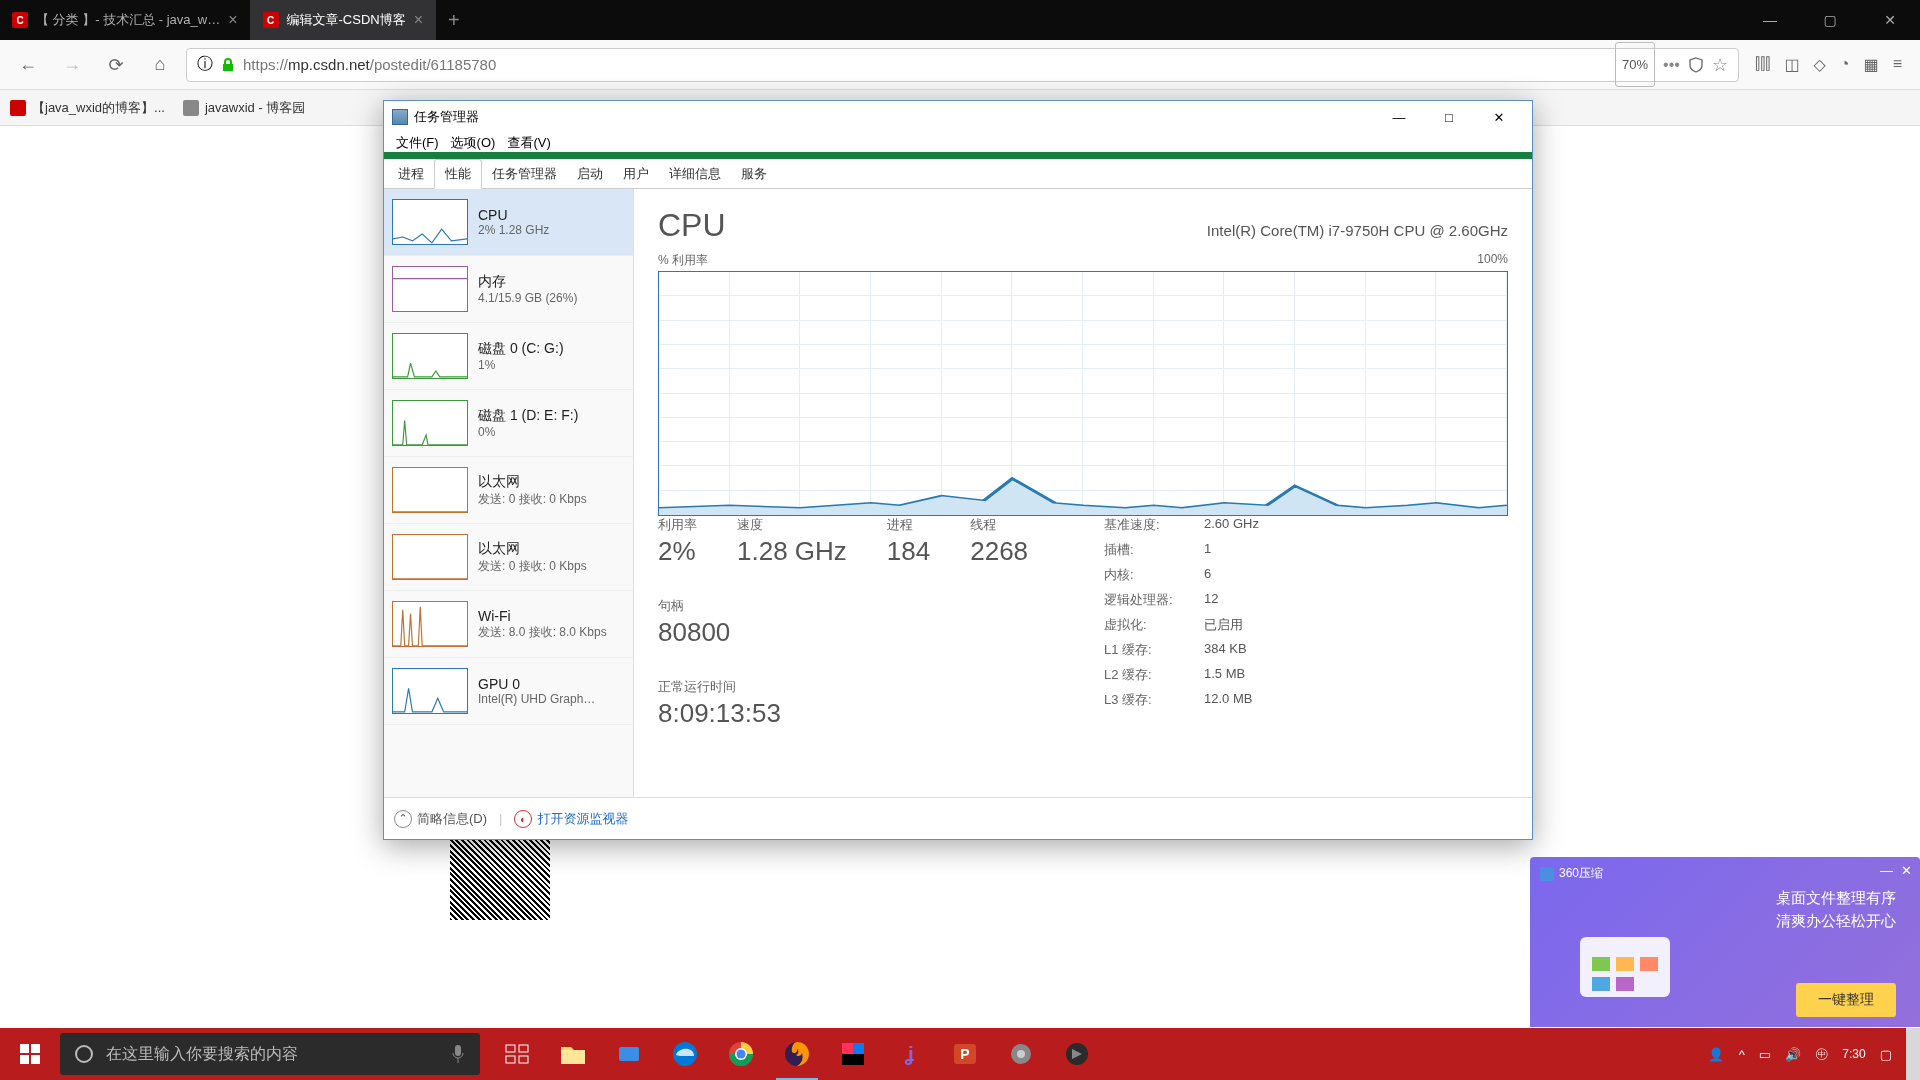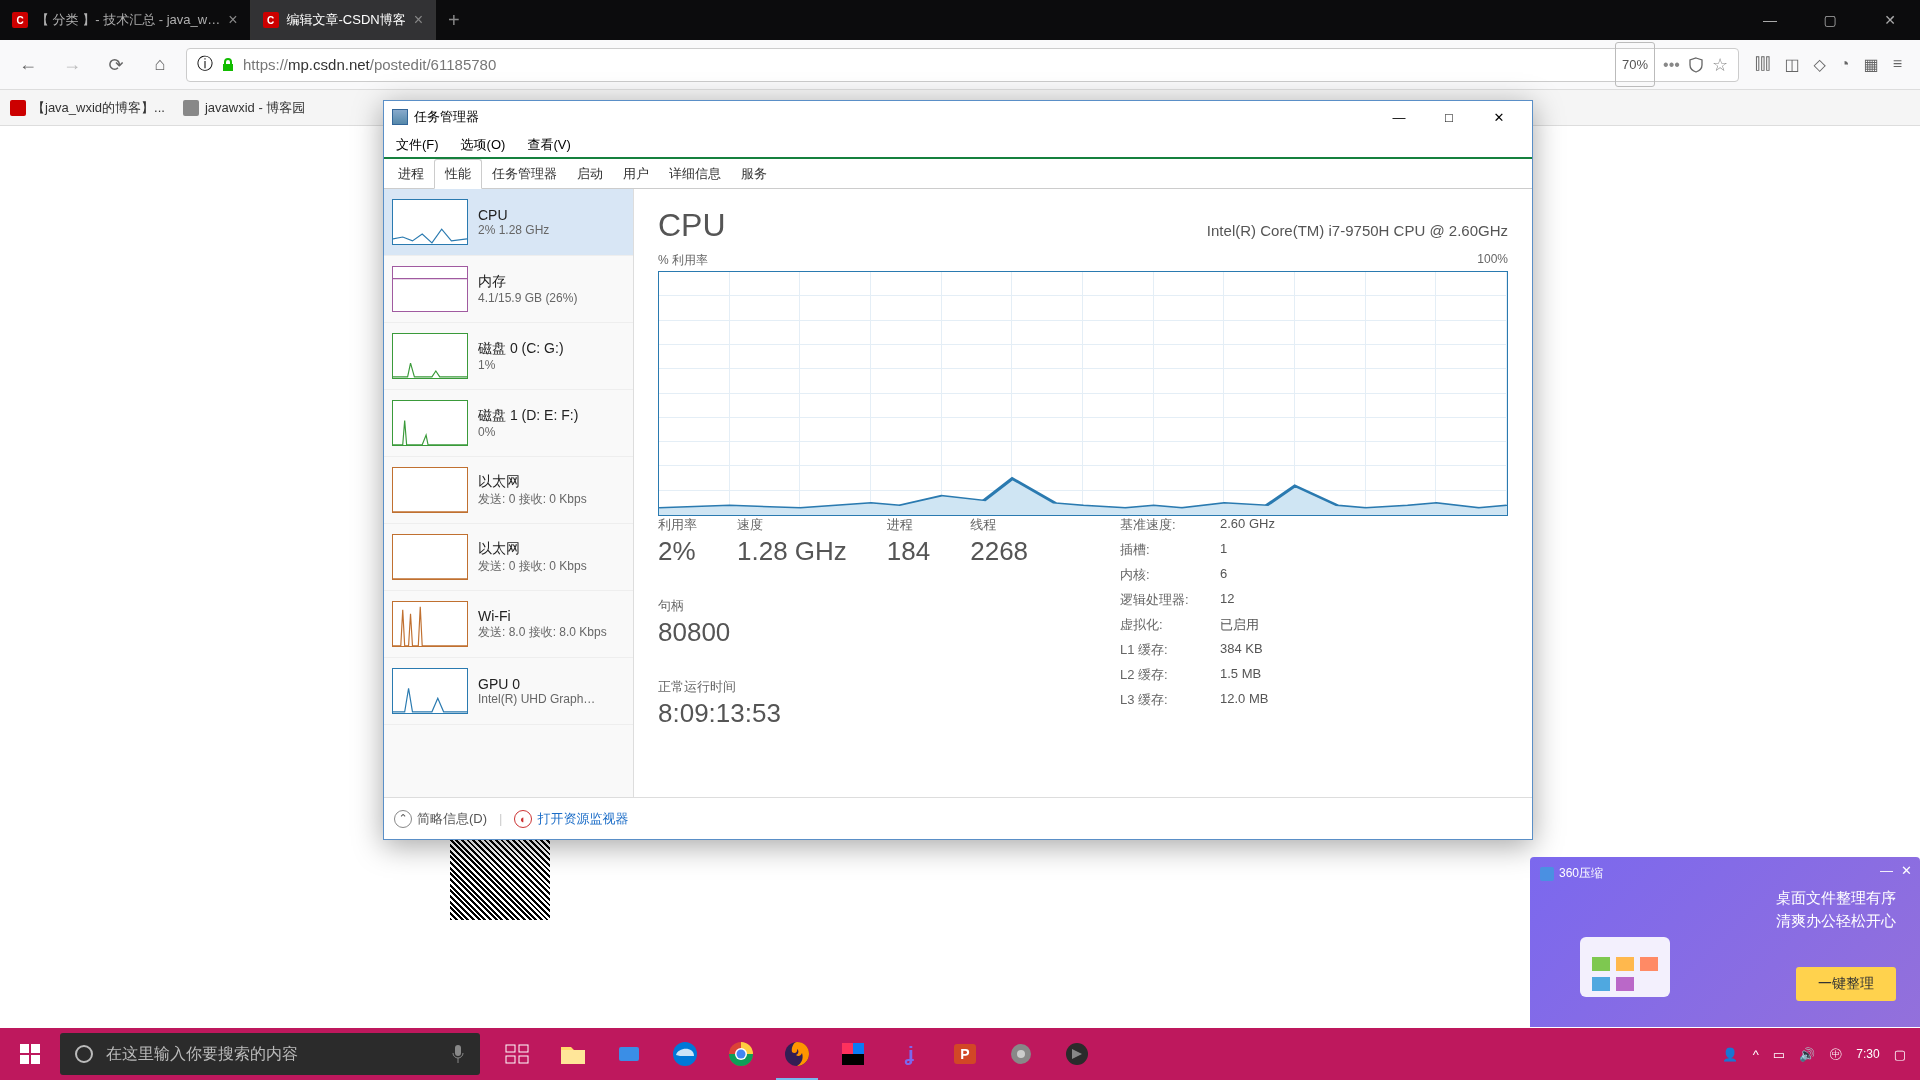--- a/index.html
+++ b/index.html
@@ -46,21 +46,21 @@
 .plus{display:inline-block;width:14px;height:14px;background:#3a8ee6;color:#fff;border-radius:2px;text-align:center;line-height:14px;font-size:11px;margin-right:3px}
 .hint{font-size:11px;color:#aaa}
 
 
 .tm { position:absolute; left:383px; top:100px; width:1150px; height:740px; background:#fff; border:1px solid #5a8fc7; box-shadow:0 6px 28px rgba(0,0,0,.35); display:flex; flex-direction:column; z-index:500; }
 .tm-title { height:32px; display:flex; align-items:center; padding:0 8px; font-size:13px; }
 .tm-title img,.tm-title .tico{width:16px;height:16px;margin-right:6px}
 .tico{display:inline-block;background:linear-gradient(#8ac,#58a);border:1px solid #369}
 .tm-wc{margin-left:auto;display:flex}
 .tm-wc div{width:50px;height:30px;display:flex;align-items:center;justify-content:center;cursor:pointer;font-size:13px}
-.tm-menu{height:26px;display:flex;align-items:center;padding:0 6px;gap:10px;font-size:13px;border-bottom:2px solid #15803d}
+.tm-menu{height:26px;display:flex;align-items:center;padding:0 6px;gap:0;font-size:13px;border-bottom:7px solid #15803d}
 .tm-menu span{padding:2px 6px;cursor:pointer}
 .tm-tabs{height:30px;display:flex;align-items:flex-end;border-bottom:1px solid #ccc;padding:0 4px;font-size:13px}
 .tm-tab{padding:5px 10px;cursor:pointer;color:#333}
 .tm-tab.active{border:1px solid #ccc;border-bottom:1px solid #fff;margin-bottom:-1px;background:#fff;border-radius:3px 3px 0 0}
 .tm-body{flex:1;display:flex;overflow:hidden}
 .tm-side{width:250px;border-right:1px solid #ddd;overflow-y:auto;position:relative;background:#f9f9f9}
 .tm-side::-webkit-scrollbar{width:18px}
 .tm-side::-webkit-scrollbar-track{background:#f0f0f0}
 .tm-side::-webkit-scrollbar-thumb{background:#c8c8c8;border:1px solid #aaa}
 .side-item{display:flex;align-items:center;gap:10px;padding:10px 8px;cursor:pointer;border-bottom:1px solid #eee}
@@ -71,50 +71,50 @@
 .side-txt .t{font-size:14px;color:#222}
 .side-txt .s{font-size:12px;color:#666;white-space:nowrap}
 .tm-main{flex:1;padding:18px 24px;overflow:hidden}
 .mh{display:flex;justify-content:space-between;align-items:baseline;margin-bottom:8px}
 .mh h1{font-size:32px;font-weight:400;color:#555}
 .mh .model{font-size:15px;color:#555}
 .chart-top{display:flex;justify-content:space-between;font-size:12px;color:#666;margin-bottom:2px}
 .chart{height:245px;border:1px solid #2a7ab0;position:relative;background:repeating-linear-gradient(to right,transparent 0 calc(100%/12 - 1px),#e4eef6 calc(100%/12 - 1px) calc(100%/12)),repeating-linear-gradient(to bottom,transparent 0 calc(100%/10 - 1px),#e4eef6 calc(100%/10 - 1px) calc(100%/10))}
 .chart svg{position:absolute;inset:0;width:100%;height:100%}
 .chart-bot{display:flex;justify-content:space-between;font-size:12px;color:#666;margin:3px 0 16px}
-.stats{display:flex;gap:62px}
+.stats{display:flex;gap:46px}
 .statL{display:flex;flex-wrap:wrap;gap:30px 40px;max-width:400px}
 .stat .l{font-size:13px;color:#666}
 .stat .v{font-size:26px;color:#555;margin-top:2px}
 .stat.wide{width:100%}
 .statR{font-size:13px;color:#555}
 .statR div{display:flex;margin-bottom:7px}
 .statR .k{width:100px;color:#666}
 .tm-foot{height:42px;border-top:1px solid #ddd;display:flex;align-items:center;padding:0 10px;gap:12px;font-size:13px}
 .foot-btn{display:flex;align-items:center;gap:5px;color:#555;cursor:pointer}
 .foot-link{color:#1a6cc7;cursor:pointer;display:flex;align-items:center;gap:5px}
 .circ{width:18px;height:18px;border:1px solid #888;border-radius:50%;display:inline-flex;align-items:center;justify-content:center;font-size:11px}
 
 
 .popup{position:absolute;right:0;bottom:53px;width:390px;height:170px;background:linear-gradient(135deg,#7b68ee,#9370db);border-radius:4px 4px 0 0;z-index:600;color:#fff;padding:30px 24px}
 .popup-hd{position:absolute;top:8px;left:10px;font-size:12px;display:flex;align-items:center;gap:5px}
 .popup-hd .i{width:14px;height:14px;background:#4a90e2;border-radius:2px}
 .popup-cl{position:absolute;top:6px;right:8px;display:flex;gap:8px;font-size:13px;cursor:pointer}
 .popup-t{text-align:right;font-size:15px;line-height:1.5;margin-bottom:12px}
-.popup-btn{position:absolute;right:24px;bottom:26px;background:#ffd24d;color:#333;padding:8px 22px;font-size:14px;border-radius:3px;cursor:pointer}
+.popup-btn{position:absolute;right:24px;bottom:10px;background:#ffd24d;color:#333;padding:8px 22px;font-size:14px;border-radius:3px;cursor:pointer}
 .popup-ill{position:absolute;left:40px;bottom:20px;width:110px;height:80px}
 
 
 .tray{position:absolute;right:6px;bottom:56px;display:flex;gap:6px;z-index:400;align-items:center}
 .tray div{width:22px;height:22px;background:#eee;border:1px solid #bbb;border-radius:3px;font-size:11px;display:flex;align-items:center;justify-content:center;color:#555}
 .tray .sogou{background:#e63;color:#fff;border:none;font-weight:bold}
 .ts{position:absolute;right:10px;bottom:80px;font-size:10px;color:#888;z-index:399}
 
 
-.taskbar{position:absolute;left:0;right:0;bottom:0;height:52px;background:#be185d;display:flex;align-items:center;z-index:700}
+.taskbar{position:absolute;left:0;right:14px;bottom:0;height:52px;background:#b91c1c;display:flex;align-items:center;z-index:700}
 .start{width:60px;height:52px;display:flex;align-items:center;justify-content:center;cursor:pointer}
 .win-logo{width:20px;height:20px;display:grid;grid-template:1fr 1fr/1fr 1fr;gap:2px}
 .win-logo span{background:#fff}
 .search-tb{height:42px;width:420px;background:#2b2b2b;border-radius:3px;display:flex;align-items:center;padding:0 14px;gap:12px;color:#bbb;margin-right:10px}
 .tb-apps{display:flex;gap:2px}
 .tb-app{width:54px;height:52px;display:flex;align-items:center;justify-content:center;cursor:pointer;position:relative}
 .tb-app svg,.tb-app .ico{width:30px;height:30px}
 .tb-app.active::after{content:"";position:absolute;bottom:0;left:6px;right:6px;height:2px;background:#76b9ed}
 .sys-tray{margin-left:auto;display:flex;align-items:center;gap:14px;padding:0 14px;color:#fff;font-size:13px}
 .sys-tray .clk{text-align:right;font-size:12px;line-height:1.2}

